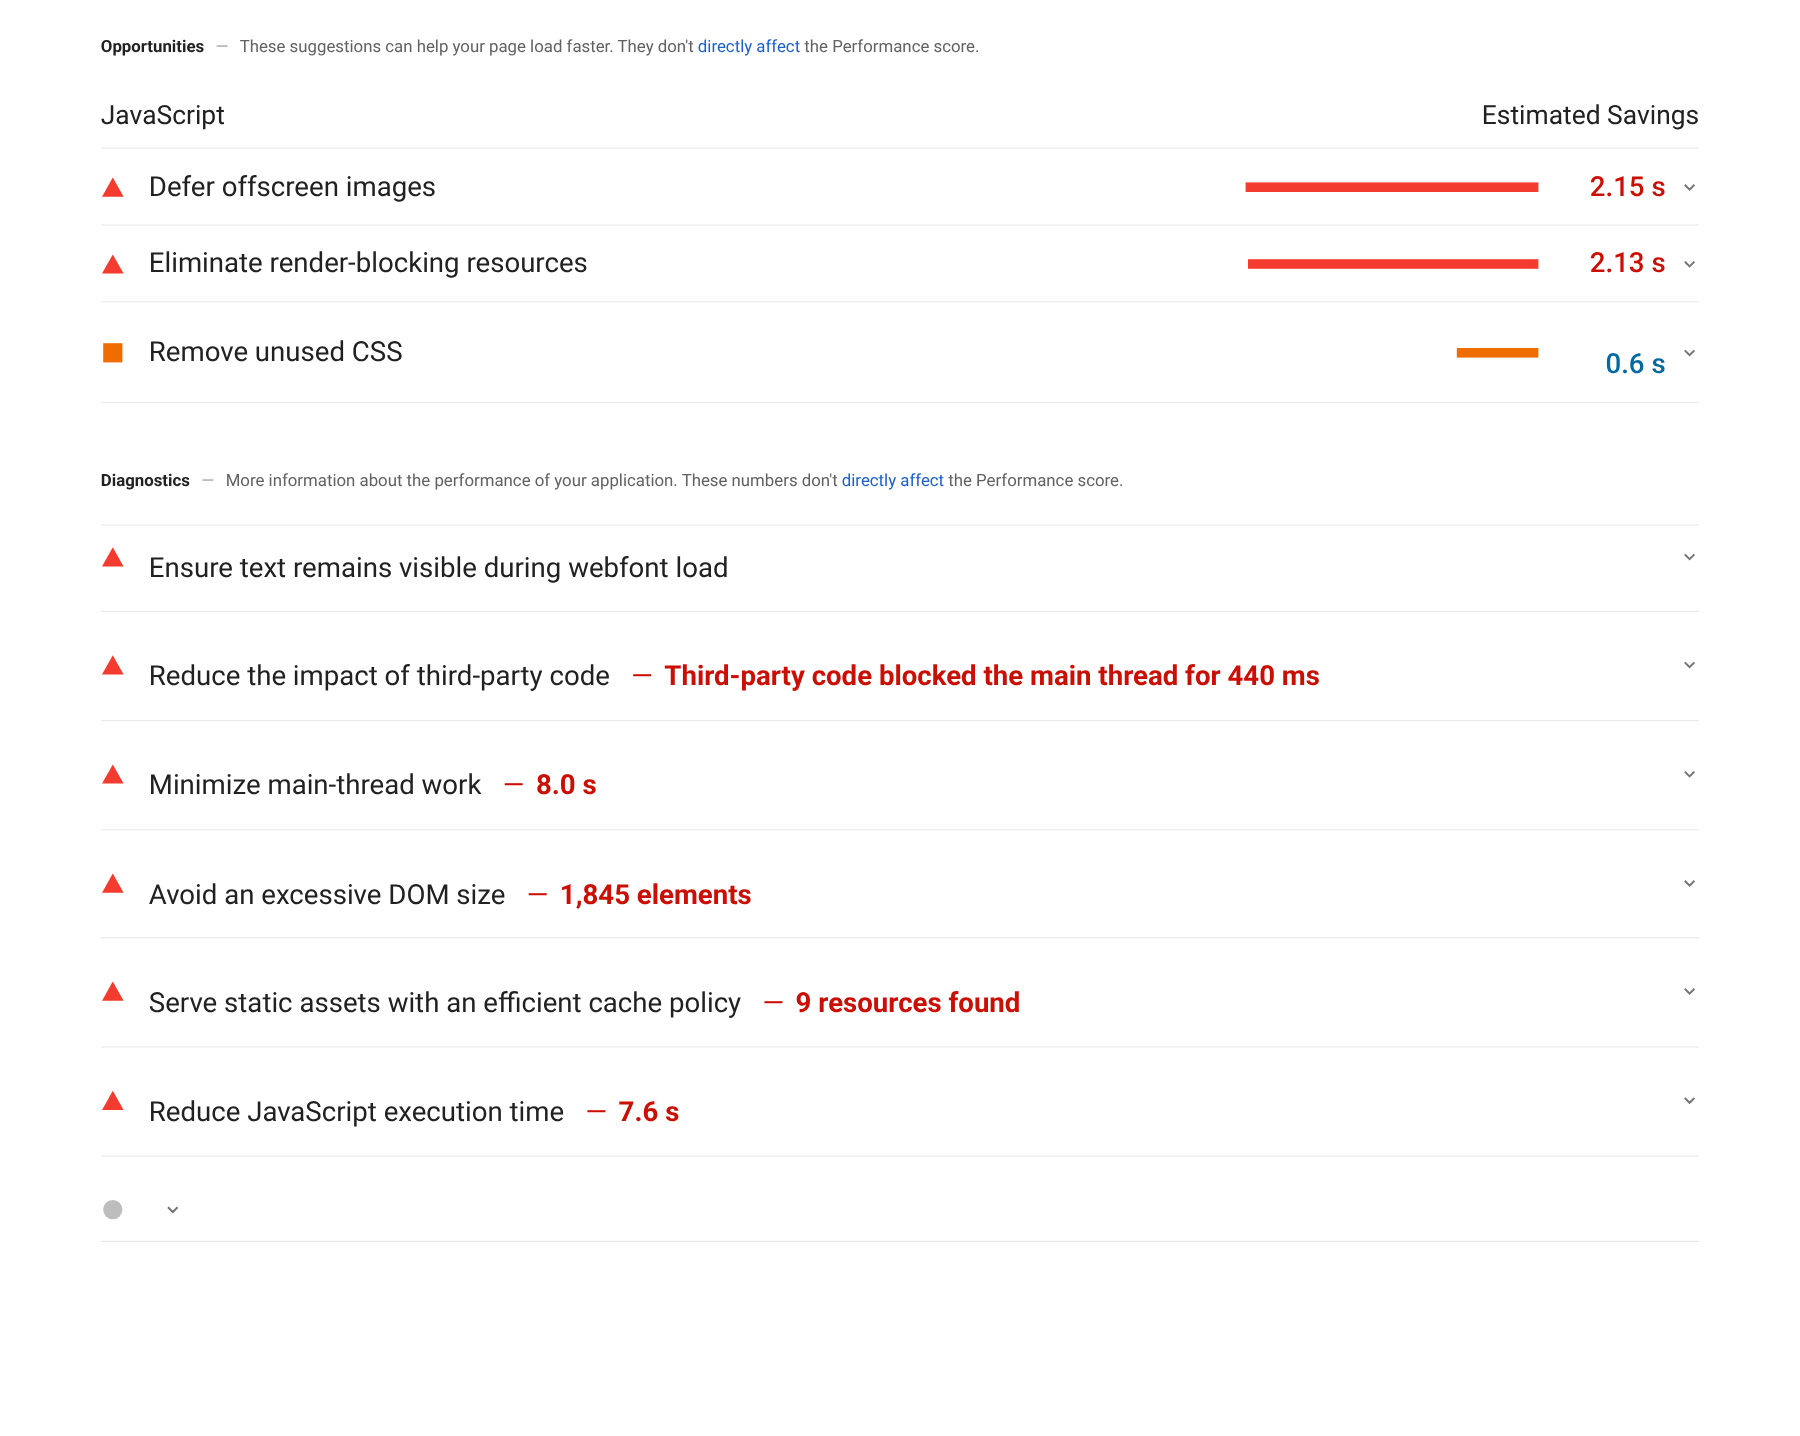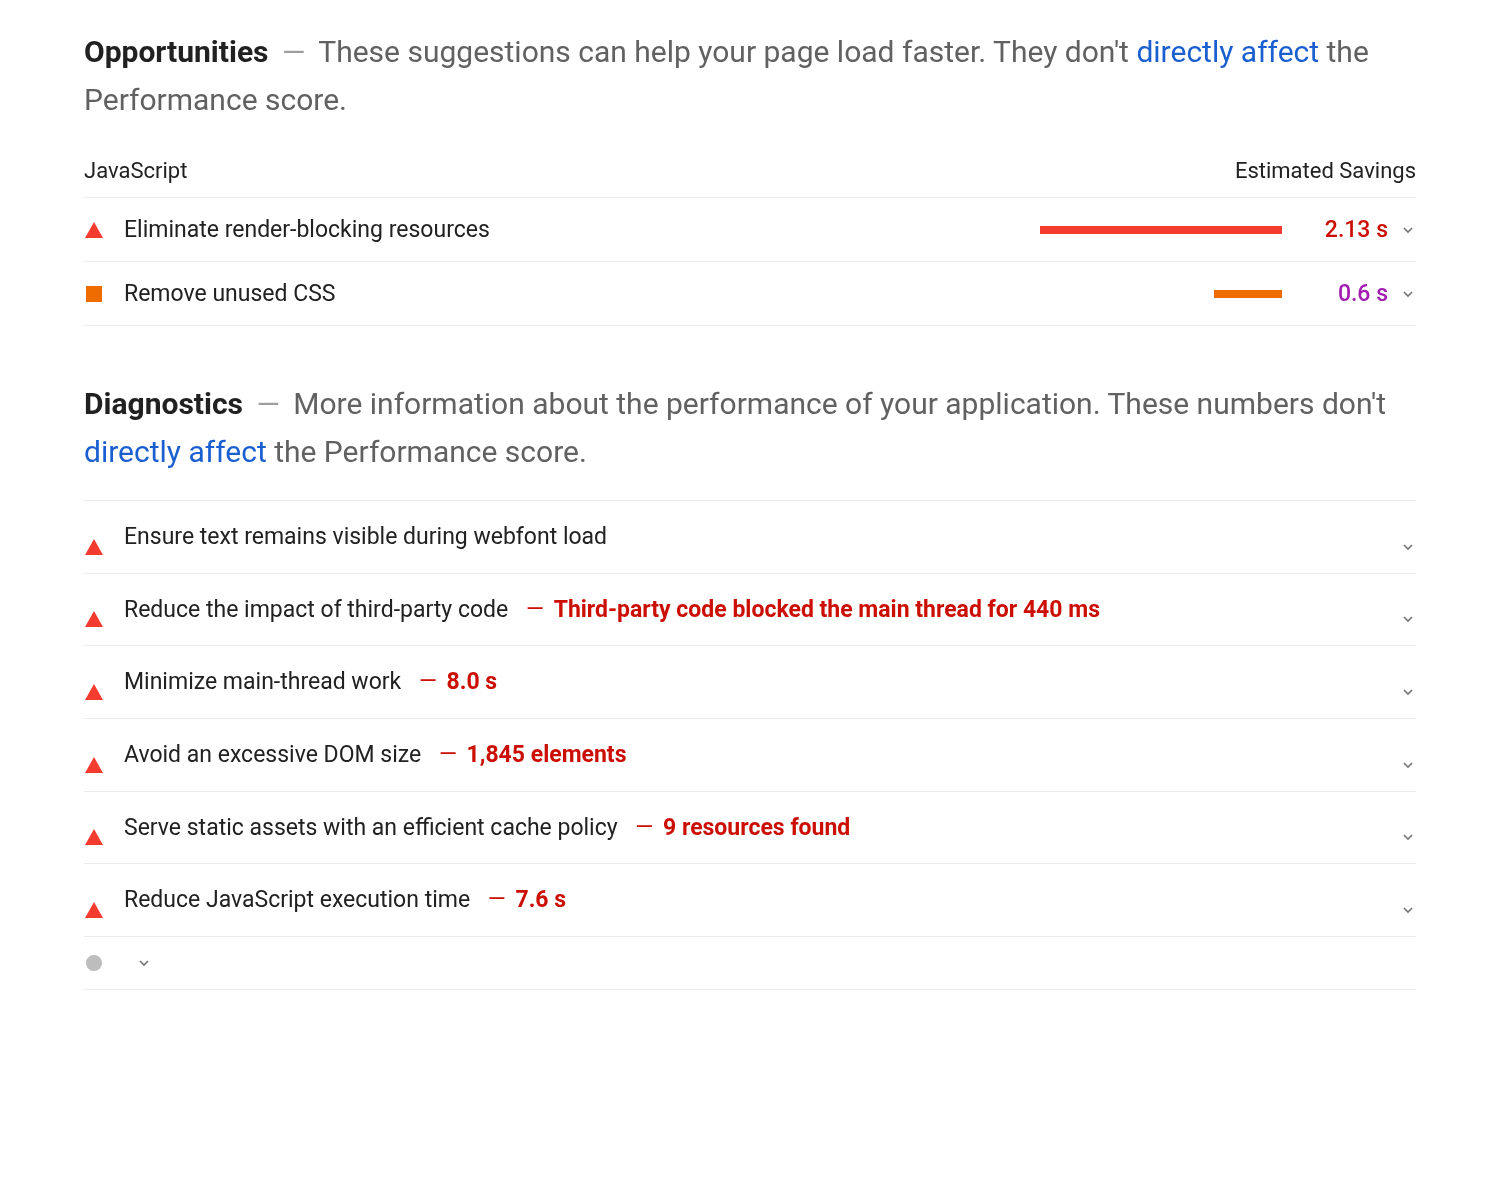--- a/index.html
+++ b/index.html
@@ -4,21 +4,21 @@
 <style>
   * { box-sizing: border-box; margin: 0; padding: 0; }
   body {
     font-family: Roboto, "Helvetica Neue", Arial, sans-serif;
     background: #fff;
     color: #212121;
     padding: 28px 84px;
     width: 1500px;
   }
   .section-header {
-    font-size: 30px;
+    font-size: 14px;
     color: #616161;
     line-height: 1.6;
     margin-bottom: 24px;
   }
   .section-header .title {
     font-weight: 700;
     color: #212121;
   }
   .section-header .dash {
     color: #9e9e9e;
@@ -84,35 +84,36 @@
   }
   .bar.red { background: #f33b2f; }
   .bar.orange { background: #ef6c00; }
   .savings {
     width: 90px;
     text-align: right;
     font-size: 23px;
     font-weight: 500;
   }
   .savings.red { color: #cc0f04; }
-  .savings.orange { color: #a21caf; }
+  .savings.orange { color: #0369a1; margin-top: 20px; }
   .chevron {
     width: 28px;
     display: flex;
     align-items: center;
     justify-content: flex-end;
     color: #757575;
   }
   .chevron svg { width: 16px; height: 16px; }
   .diag-row {
     display: flex;
-    align-items: flex-end;
+    align-items: flex-start;
     padding: 18px 0;
     border-bottom: 1px solid #ebebeb;
     cursor: pointer;
+    margin-top: 18px;
   }
   .diag-top-border {
     border-top: 1px solid #ebebeb;
   }
   .diag-text {
     flex: 1;
     font-size: 23px;
     color: #212121;
     line-height: 1.55;
     padding-right: 12px;
@@ -142,20 +143,35 @@
   <span class="dash">—</span>
   <span>These suggestions can help your page load faster. They don't </span><a href="#">directly affect</a><span> the Performance score.</span>
 </div>
 
 <div class="table-header">
   <span>JavaScript</span>
   <span>Estimated Savings</span>
 </div>
 
 <div id="opp-list">
+    <div class="opp-row">
+      <div class="status-icon">
+        <div class="tri-red"></div>
+      </div>
+      <div class="opp-label">Defer offscreen images</div>
+      <div class="bar-col">
+        <div class="bar red" style="width: 244px;"></div>
+      </div>
+      <div class="savings red">2.15 s</div>
+      <div class="chevron">
+        <svg viewBox="0 0 24 24" fill="none" stroke="currentColor" stroke-width="2.5">
+          <polyline points="6 9 12 15 18 9"></polyline>
+        </svg>
+      </div>
+    </div>
     <div class="opp-row">
       <div class="status-icon">
         <div class="tri-red"></div>
       </div>
       <div class="opp-label">Eliminate render-blocking resources</div>
       <div class="bar-col">
         <div class="bar red" style="width: 242px;"></div>
       </div>
       <div class="savings red">2.13 s</div>
       <div class="chevron">

